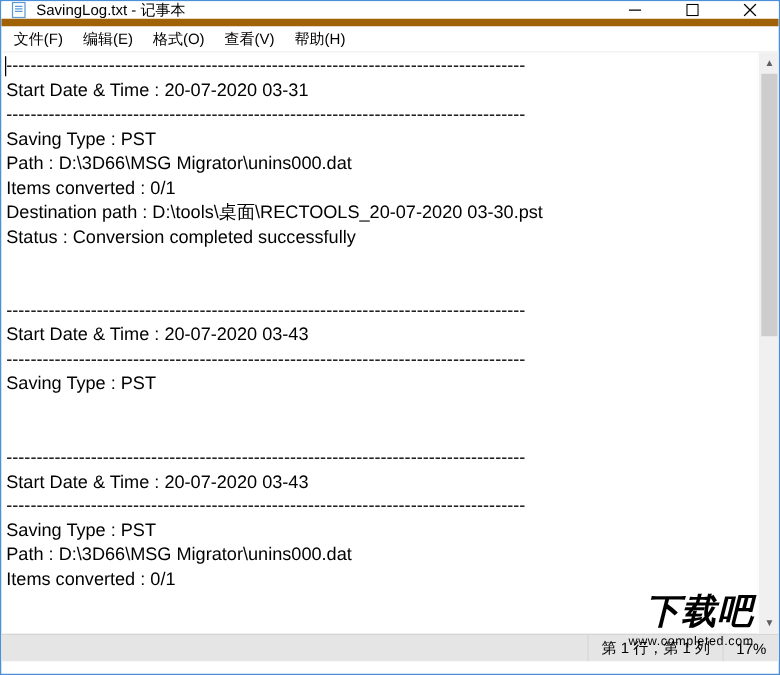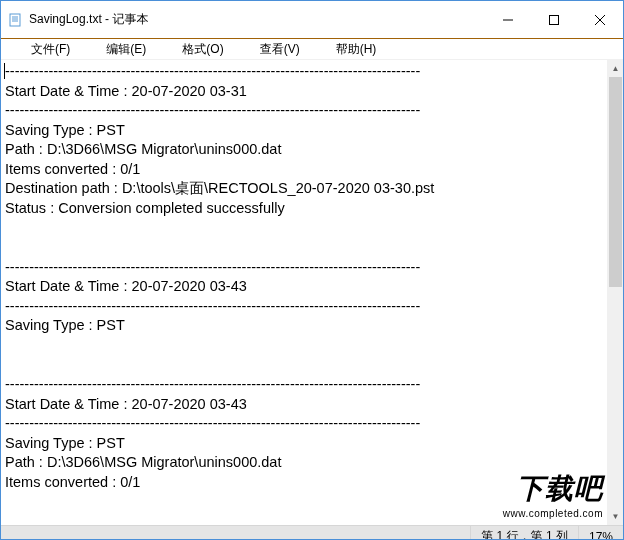--- a/index.html
+++ b/index.html
@@ -6,26 +6,26 @@
     body {
       width: 624px;
       height: 540px;
       font-family: "Microsoft YaHei", "Segoe UI", Tahoma, sans-serif;
       background: #fff;
       position: relative;
       overflow: hidden;
       border: 1px solid #4a8fd8;
     }
     .titlebar {
-      height: 38px;
+      height: 20px;
       background: #fff;
       display: flex;
       align-items: center;
       padding: 0 0 0 6px;
-      border-bottom: 1px solid #a16207;
+      border-bottom: 6px solid #a16207;
     }
     .titlebar-icon {
       width: 16px; height: 16px;
       margin-right: 6px;
       display: inline-flex;
       align-items: center;
       justify-content: center;
     }
     .titlebar-title {
       font-size: 12px;
@@ -44,21 +44,20 @@
     .menubar {
       height: 21px;
       display: flex;
       align-items: center;
       padding: 0 2px;
       font-size: 12px;
       border-bottom: 1px solid #f0f0f0;
     }
     .menu-item {
       padding: 2px 8px;
-      margin-left: 20px;
     }
 
     .content-wrap {
       position: relative;
       height: calc(100% - 30px - 21px - 22px);
       display: flex;
     }
     .text-area {
       flex: 1;
       font-family: Tahoma, "Segoe UI", sans-serif;

